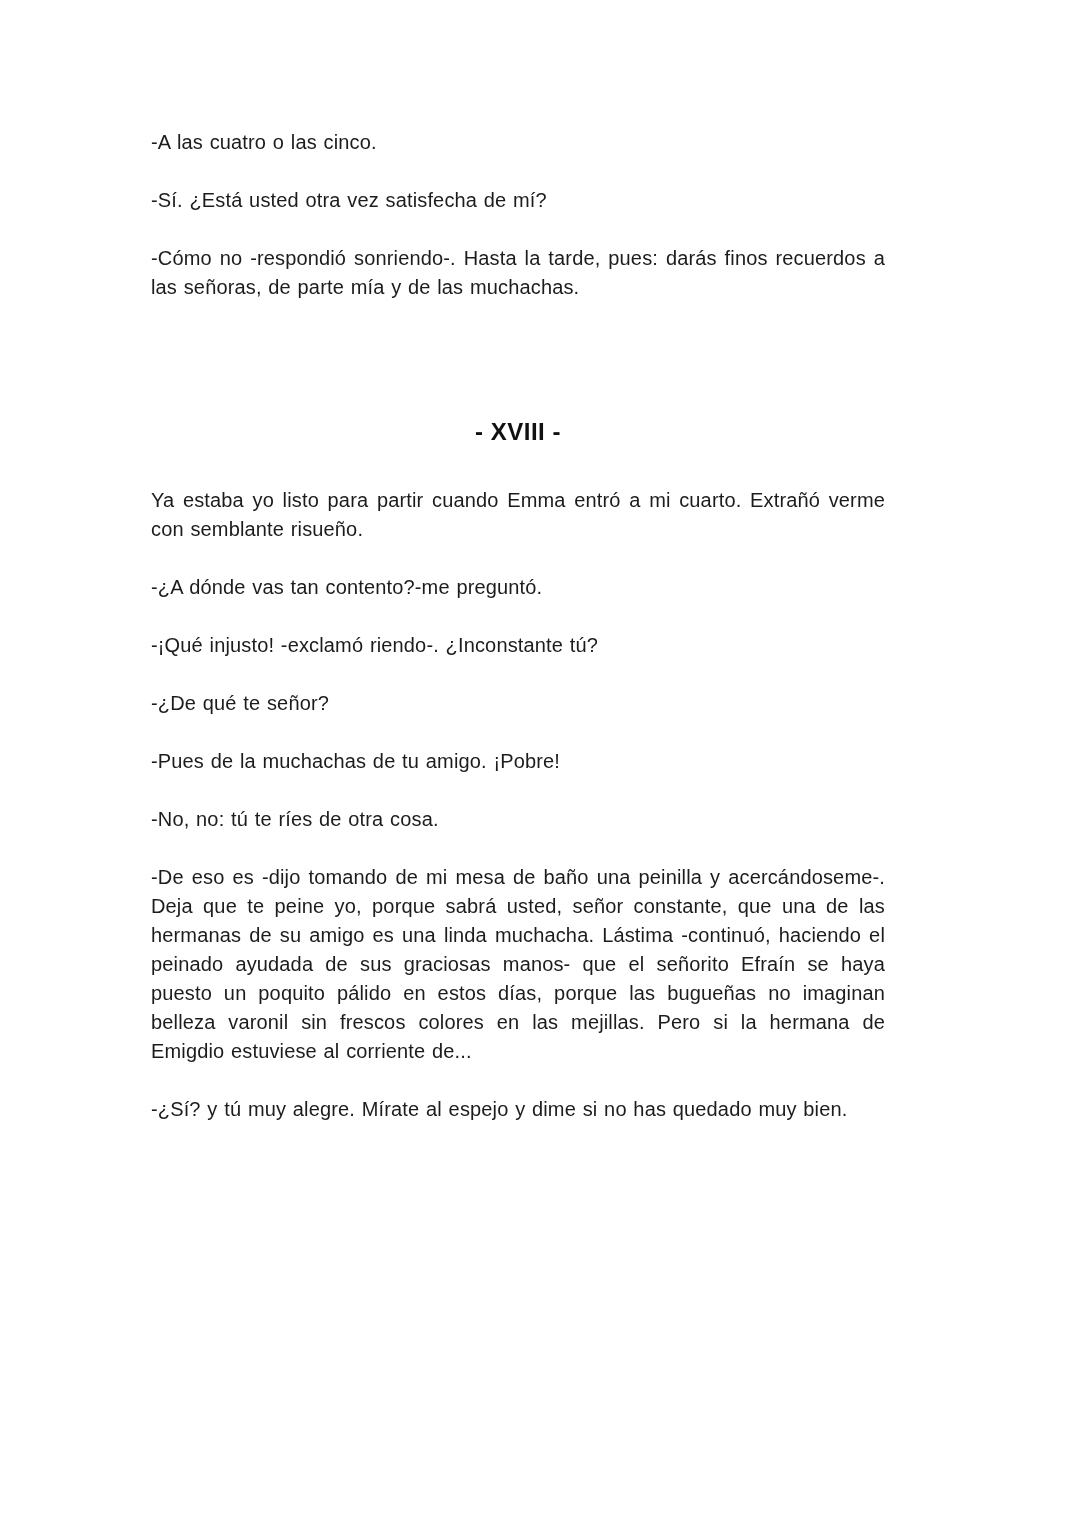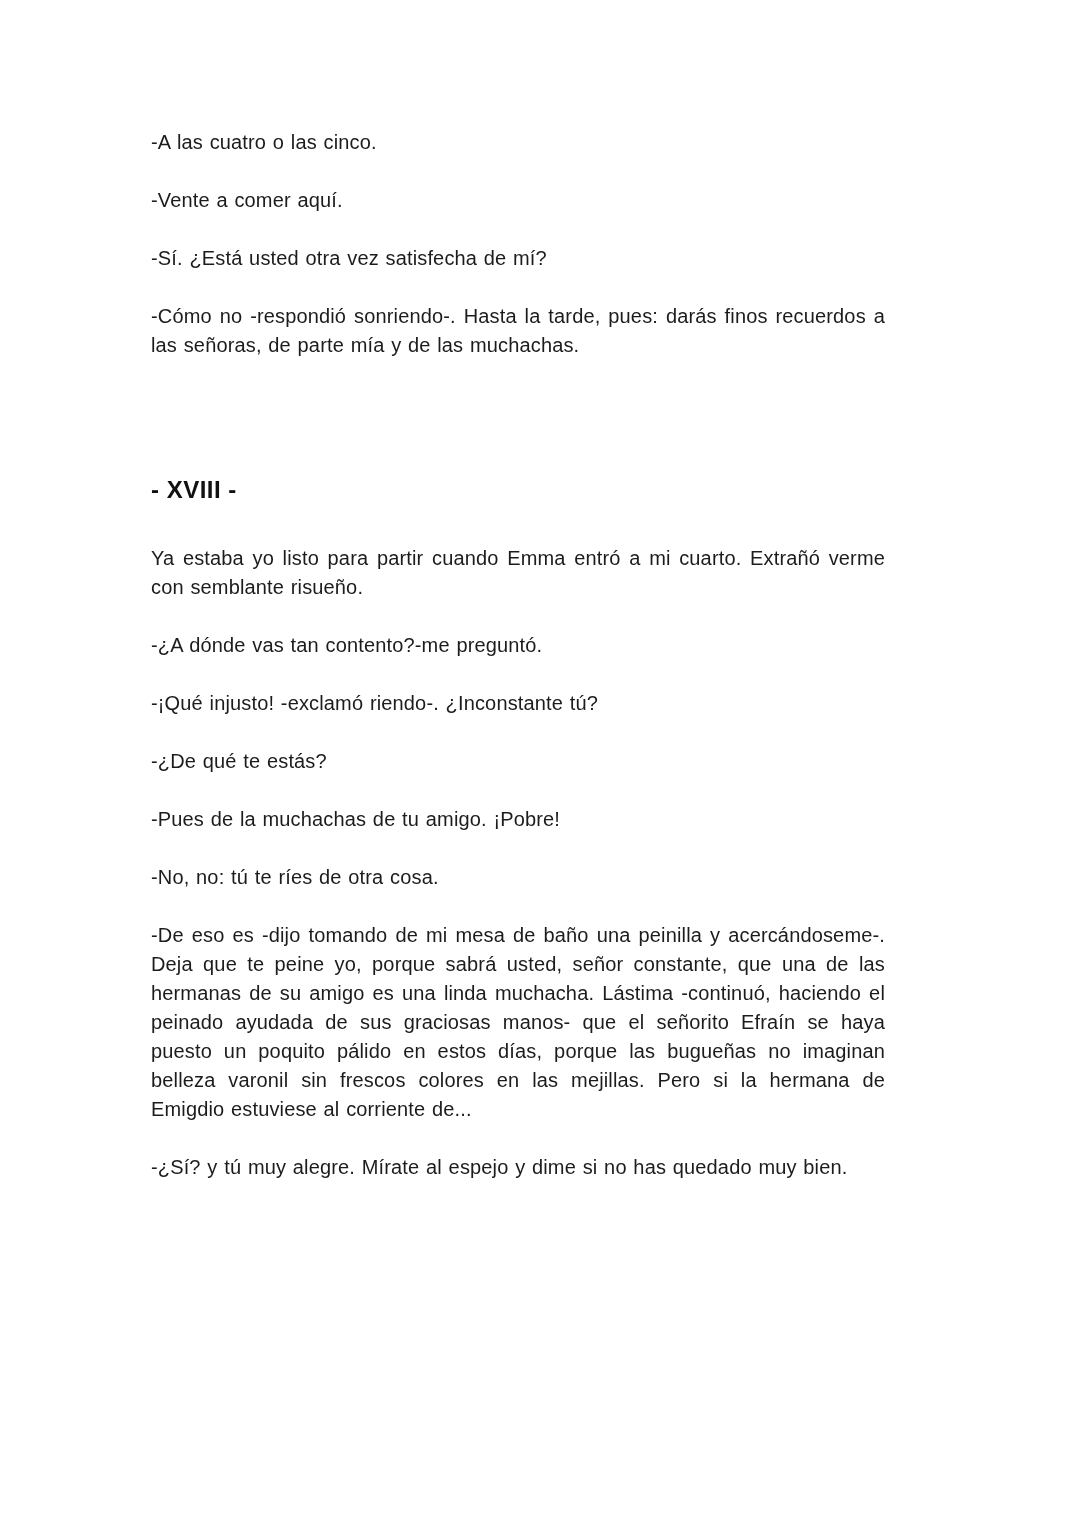--- a/index.html
+++ b/index.html
@@ -25,40 +25,39 @@
     font-size: 20px;
     line-height: 29px;
     text-align: justify;
     letter-spacing: 0.15px;
     word-spacing: 1px;
     margin: 0 0 29px 0;
   }
   .chapter-heading {
     font-size: 24px;
     font-weight: bold;
-    text-align: left;
+    text-align: center;
     letter-spacing: 0.5px;
     margin: 116px 0 40px 0;
     color: #111111;
   }
 </style>
 </head>
 <body>
 
 <div class="page">
 
   <p class="para">-A las cuatro o las cinco.</p>
-  <p class="para">-Vente a comer aquí.</p>
   <p class="para">-Sí. ¿Está usted otra vez satisfecha de mí?</p>
   <p class="para">-Cómo no -respondió sonriendo-. Hasta la tarde, pues: darás finos recuerdos a las señoras, de parte mía y de las muchachas.</p>
 
   <h2 class="chapter-heading">- XVIII -</h2>
 
   <p class="para">Ya estaba yo listo para partir cuando Emma entró a mi cuarto. Extrañó verme con semblante risueño.</p>
   <p class="para">-¿A dónde vas tan contento?-me preguntó.</p>
   <p class="para">-¡Qué injusto! -exclamó riendo-. ¿Inconstante tú?</p>
-  <p class="para">-¿De qué te estás?</p>
+  <p class="para">-¿De qué te señor?</p>
   <p class="para">-Pues de la muchachas de tu amigo. ¡Pobre!</p>
   <p class="para">-No, no: tú te ríes de otra cosa.</p>
   <p class="para">-De eso es -dijo tomando de mi mesa de baño una peinilla y acercándoseme-. Deja que te peine yo, porque sabrá usted, señor constante, que una de las hermanas de su amigo es una linda muchacha. Lástima -continuó, haciendo el peinado ayudada de sus graciosas manos- que el señorito Efraín se haya puesto un poquito pálido en estos días, porque las bugueñas no imaginan belleza varonil sin frescos colores en las mejillas. Pero si la hermana de Emigdio estuviese al corriente de...</p>
   <p class="para">-¿Sí? y tú muy alegre. Mírate al espejo y dime si no has quedado muy bien.</p>
 
 </div>
 
 </body></html>

